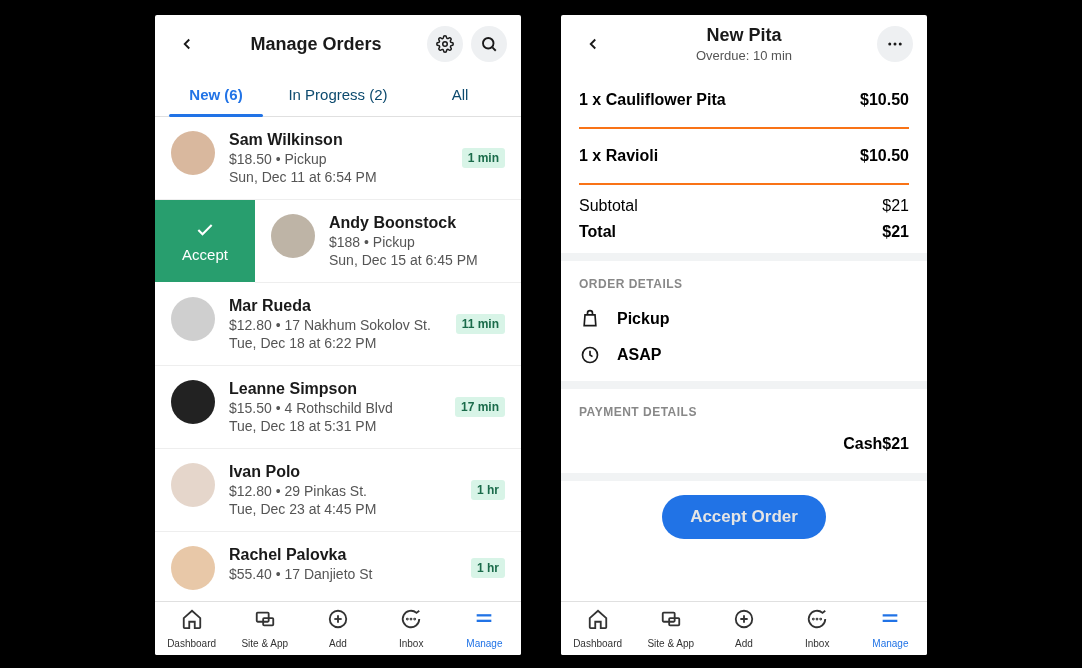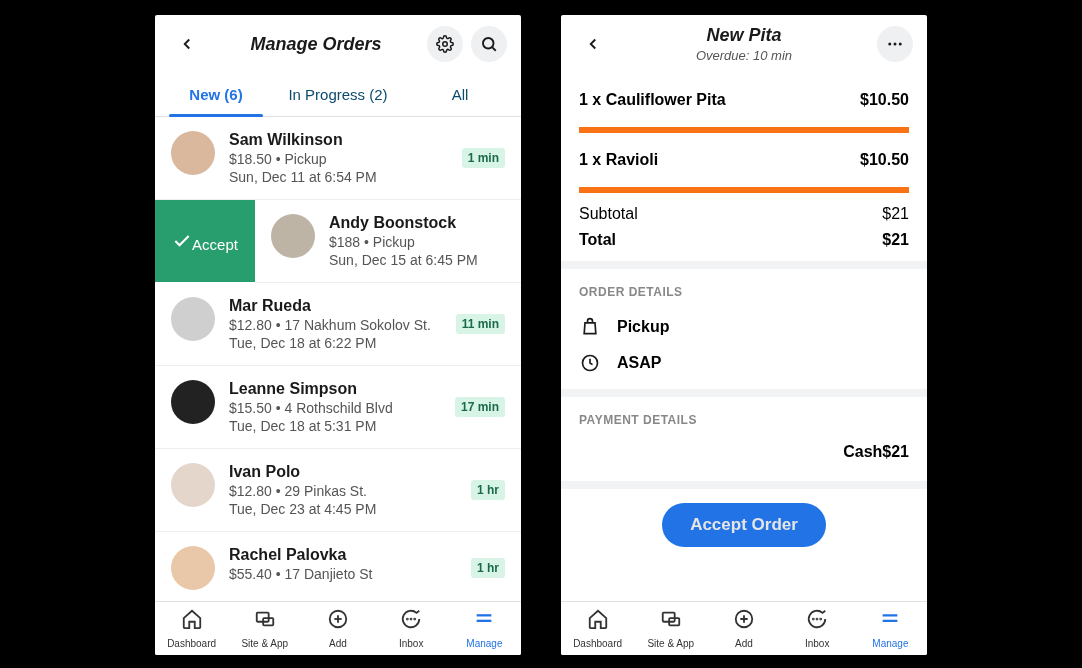--- a/index.html
+++ b/index.html
@@ -23,21 +23,20 @@
     position: relative;
     overflow: hidden;
   }
   
   .hdr {
     height: 58px;
     display: flex;
     align-items: center;
     justify-content: space-between;
     padding: 4px 14px;
-    font-style: italic;
   }
   .hdr-center { flex:1; text-align:center; }
   .hdr-title { font-size: 18px; font-weight: 700; color:#1a1a1a;}
   .hdr-sub { font-size: 13px; color:#555; margin-top:2px;}
   .icon-btn {
     width: 36px; height:36px; border-radius:50%; background:#eef0f2;
     display:flex; align-items:center; justify-content:center;
   }
   .icon-btn.plain { background:transparent; }
   .hdr-right { display:flex; gap:8px; }
@@ -55,40 +54,40 @@
   }
   
   .list { flex:1; overflow:hidden; }
   .row {
     display:flex; align-items:flex-start; padding:14px 16px; border-bottom:1px solid #eee;
     position:relative;
   }
   .row.shifted { margin-left:100px; }
   .accept-swipe {
     position:absolute; left:-100px; top:0; bottom:0; width:100px;
-    background:#289e6e; color:#fff; display:flex; flex-direction:row;
+    background:#289e6e; color:#fff; display:flex; flex-direction:column;
     align-items:center; justify-content:center; font-size:15px; font-weight:500;
   }
   .avatar {
     width:44px; height:44px; border-radius:50%; margin-right:14px; flex-shrink:0;
     background:#ddd;
   }
   .row-body { flex:1; min-width:0;}
   .row-name { font-size:16px; font-weight:700; color:#1a1a1a; }
   .row-meta { font-size:14px; color:#555; margin-top:2px; }
   .row-date { font-size:14px; color:#555; margin-top:2px; }
   .badge {
     background:#d8f4e7; color:#1a6b4a; font-size:12px; font-weight:600;
     padding:3px 6px; border-radius:3px; align-self:center; margin-left:8px;
   }
   
   .section { padding:0 18px; }
   .line-item {
     display:flex; justify-content:space-between; align-items:center;
-    padding:18px 0; border-bottom:6px solid #f97316; font-size:16px;
+    padding:18px 0; border-bottom:2px solid #f97316; font-size:16px;
   }
   .line-item .label { font-weight:700; }
   .line-item .price { font-weight:700; }
   .line-item.sub .label, .line-item.sub .price { font-weight:400; }
   .line-item.sub { border-bottom:none; padding:12px 0 4px;}
   .line-item.total { border-bottom:none; padding:4px 0 12px; }
   .thick-sep { height:8px; background:#f1f3f4; }
   .section-h {
     font-size:12px; letter-spacing:0.5px; color:#888; font-weight:600;
     padding:16px 18px 10px;

